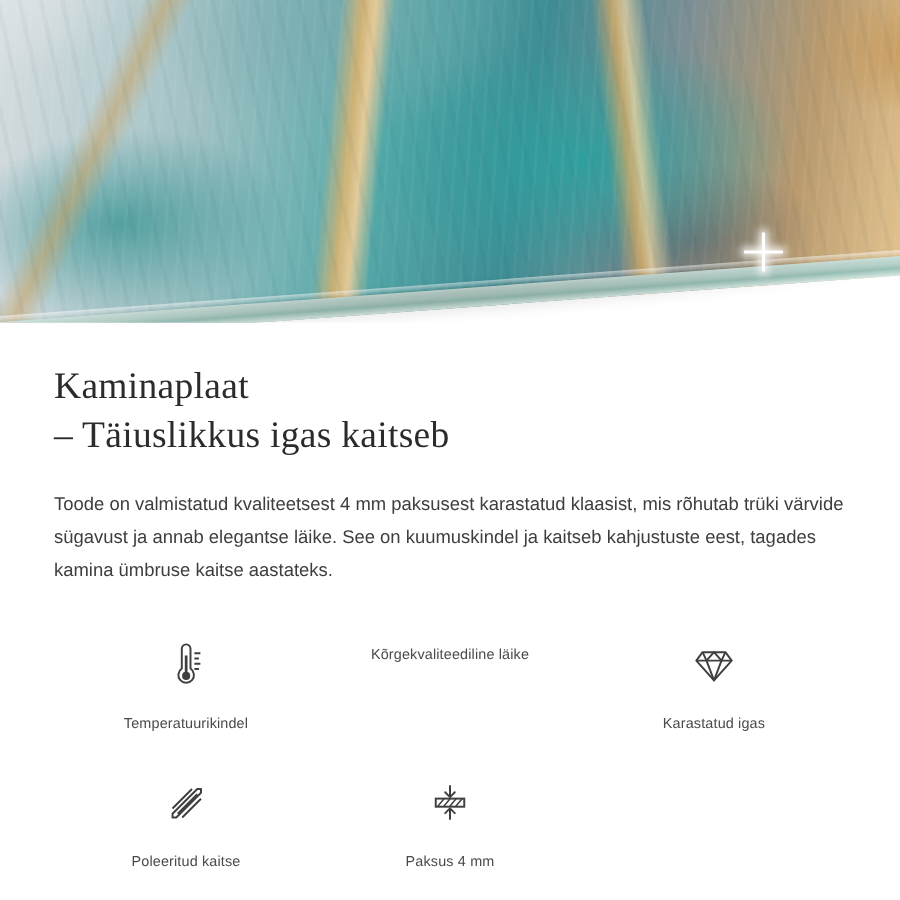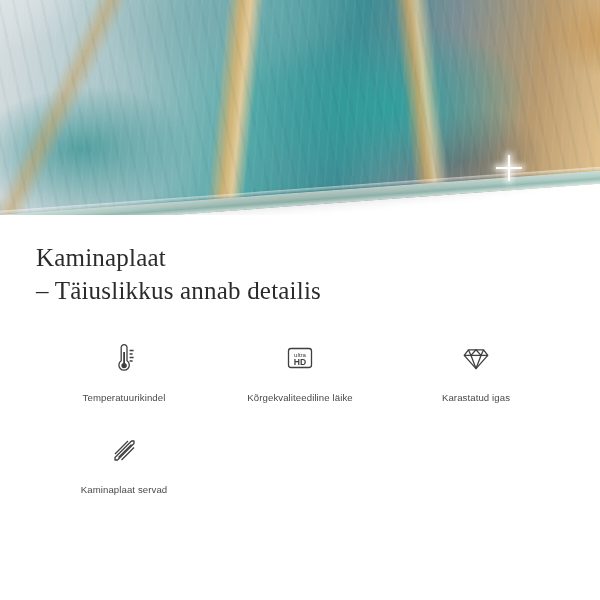--- a/index.html
+++ b/index.html
@@ -163,46 +163,40 @@
       </div>
       <div class="panel-shadow"></div>
       <div class="sparkle"></div>
     </div>
   </div>
 
   <div class="content">
 
     <h1 class="title">
       <span>Kaminaplaat</span>
-      <span class="line2">– Täiuslikkus annab detailis</span>
+      <span class="line2">– Täiuslikkus igas kaitseb</span>
     </h1>
 
+    <p class="desc">Toode on valmistatud kvaliteetsest 4 mm paksusest karastatud klaasist, mis rõhutab trüki värvide sügavust ja annab elegantse läike. See on kuumuskindel ja kaitseb kahjustuste eest, tagades kamina ümbruse kaitse aastateks.</p>
 
     <div class="features">
 
       <div class="feature">
         <div class="feature-icon">
           <svg width="40" height="40" viewBox="0 0 40 40" fill="none" stroke="currentColor" stroke-width="1.3">
             <path d="M17.2 9.5a2.9 2.9 0 1 1 5.8 0v13.2a5.2 5.2 0 1 1-5.8 0z"></path>
             <circle cx="20.1" cy="27.6" r="2.7" fill="currentColor" stroke="none"></circle>
             <rect x="19.2" y="14" width="1.8" height="12" fill="currentColor" stroke="none"></rect>
             <path d="M25.6 12.5h4M25.6 16h3M25.6 19.5h4M25.6 23h3"></path>
           </svg>
         </div>
         <div class="feature-label">Temperatuurikindel</div>
       </div>
 
       <div class="feature">
-        <div class="feature-icon">
-          <svg width="40" height="40" viewBox="0 0 40 40">
-            <rect x="8.5" y="10.5" width="23" height="19" rx="2.5" fill="none" stroke="currentColor" stroke-width="1.3"></rect>
-            <text x="20" y="19.2" text-anchor="middle" font-family="Liberation Sans, sans-serif" font-size="6.2" fill="currentColor">ultra</text>
-            <text x="20" y="27.2" text-anchor="middle" font-family="Liberation Sans, sans-serif" font-size="8.6" font-weight="bold" fill="currentColor">HD</text>
-          </svg>
-        </div>
         <div class="feature-label">Kõrgekvaliteediline läike</div>
       </div>
 
 
       <div class="feature">
         <div class="feature-icon">
           <svg width="40" height="40" viewBox="0 0 40 40" fill="none" stroke="currentColor" stroke-width="1.3" stroke-linejoin="round">
             <path d="M12.4 11.8h15.2l4.2 5.6L20 30.6 8.2 17.4z"></path>
             <path d="M8.2 17.4h23.6"></path>
             <path d="M12.4 11.8l2.6 5.6L20 30.6l5-13.2 2.6-5.6"></path>
@@ -212,19 +206,30 @@
         <div class="feature-label">Karastatud igas</div>
       </div>
 
       <div class="feature">
         <div class="feature-icon">
           <svg width="40" height="40" viewBox="0 0 40 40" fill="none" stroke="currentColor" stroke-width="1.3" stroke-linejoin="round">
             <path d="M11 27.5L27.5 11H30v2.5L13.5 30H11z"></path>
             <path d="M14.5 27.5L27.5 14.5M17.5 30L30 17.5M11 24L24 11"></path>
           </svg>
         </div>
-        <div class="feature-label">Kaminaplaat servad</div>
-      </div>
-
+        <div class="feature-label">Poleeritud kaitse</div>
+      </div>
+
+      <div class="feature">
+        <div class="feature-icon">
+          <svg width="40" height="40" viewBox="0 0 40 40" fill="none" stroke="currentColor" stroke-width="1.3">
+            <path d="M20 9v6.5M16.8 13.2L20 16.4l3.2-3.2" stroke-linecap="round" stroke-linejoin="round"></path>
+            <rect x="10.5" y="17.4" width="19" height="5.4" stroke="currentColor"></rect>
+            <path d="M11.6 22.8l4.6-5.4M15.6 22.8l4.6-5.4M19.6 22.8l4.6-5.4M23.6 22.8l4.6-5.4" stroke-width="1"></path>
+            <path d="M20 31v-6.5M16.8 27.1L20 23.9l3.2 3.2" stroke-linecap="round" stroke-linejoin="round"></path>
+          </svg>
+        </div>
+        <div class="feature-label">Paksus 4 mm</div>
+      </div>
 
     </div>
   </div>
 </div>
 
 </body></html>

